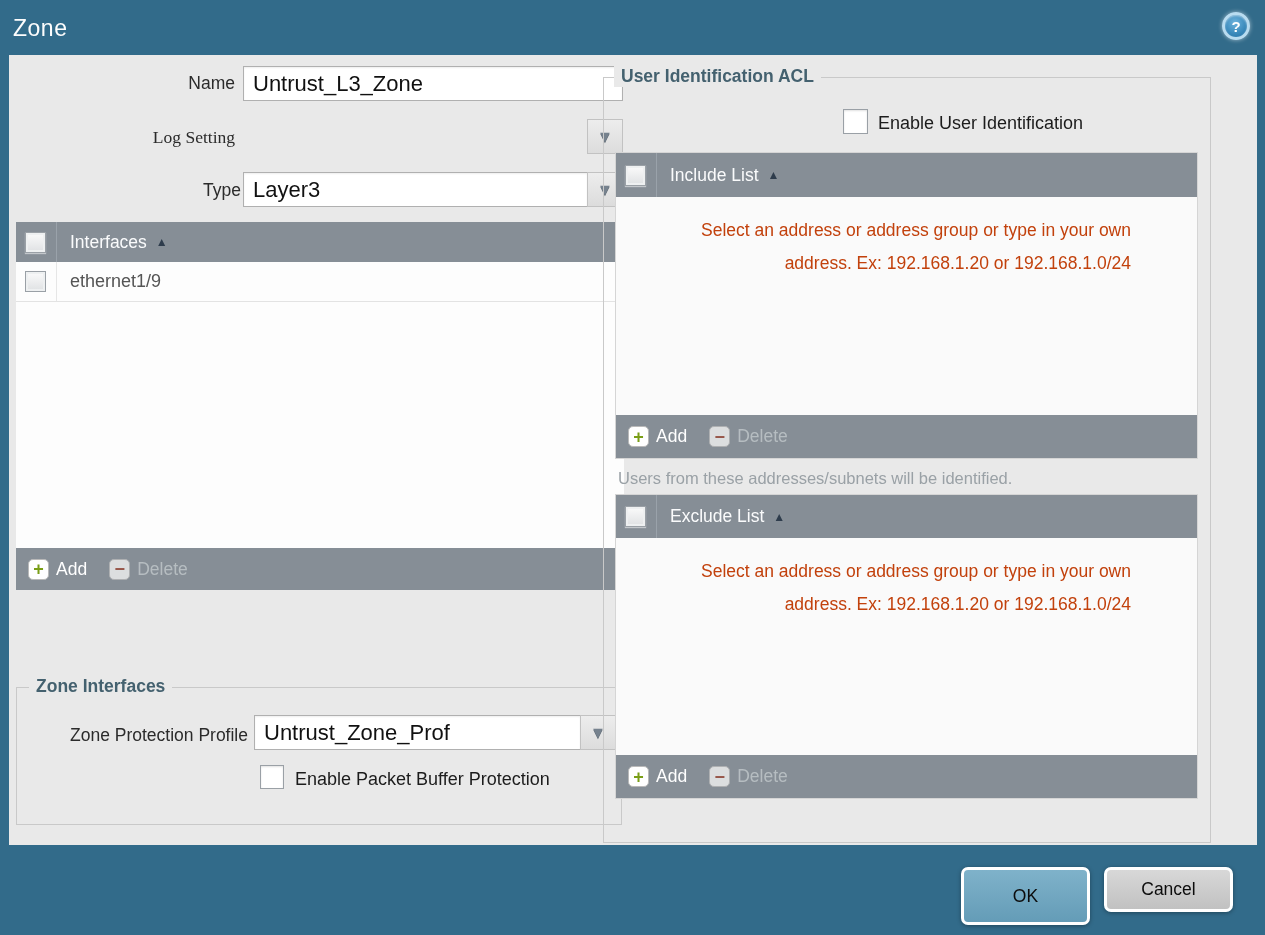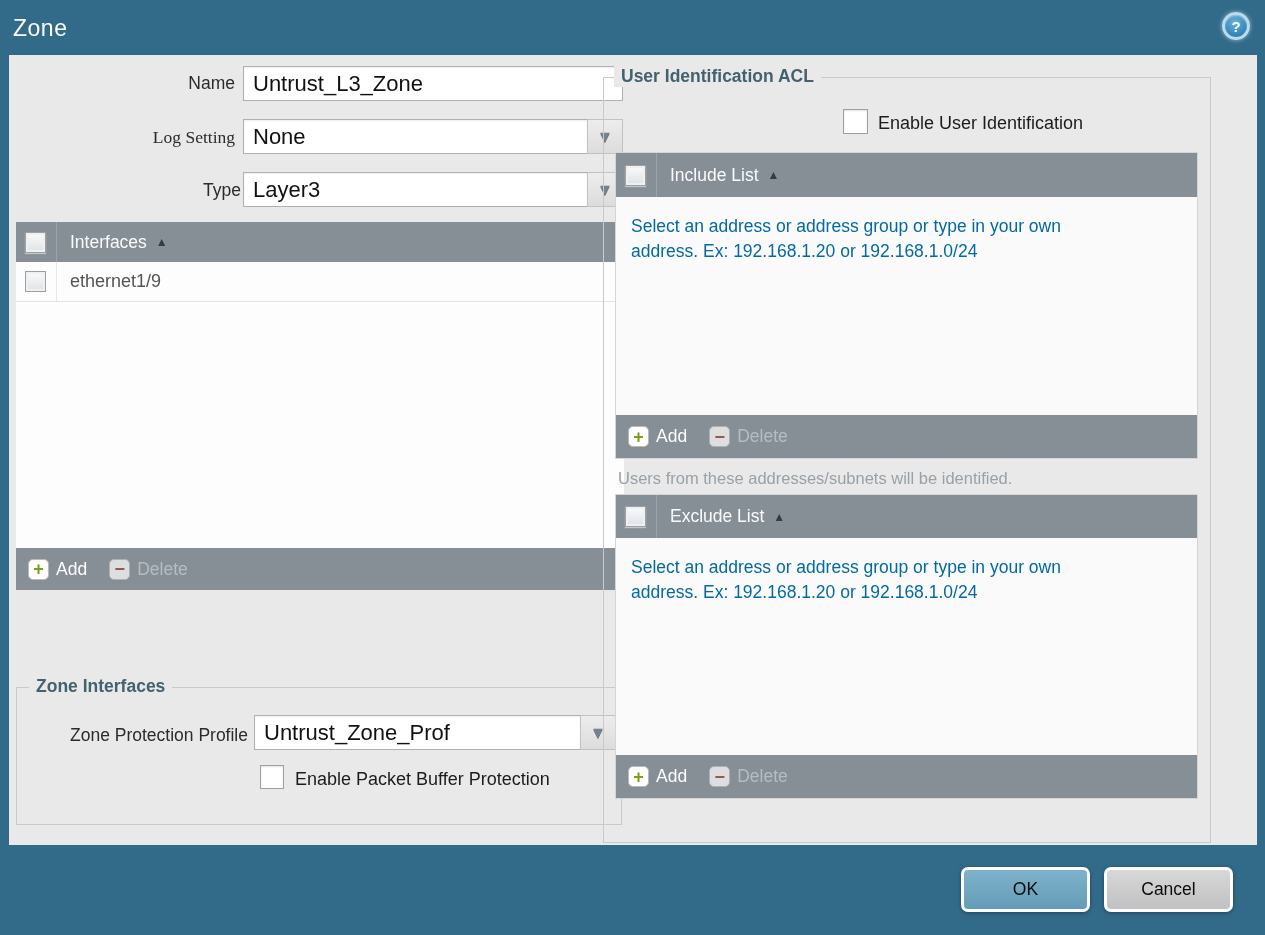--- a/index.html
+++ b/index.html
@@ -45,21 +45,21 @@
   .act-label { color:#fff; font-size:17.5px; }
   .act-label.disabled { color:#b6bdc1; }
   .act.disabled .mini-ico { opacity:0.8; background:#f2f2f2; }
 
   .fieldset { border:1px solid #c9c9c9; }
   .legend { position:absolute; top:-12px; background:#e9e9e9; padding:0 7px; font-weight:bold;
             font-size:17.5px; color:#44616f; white-space:nowrap; }
 
   .list-panel { position:absolute; width:581px; box-shadow:0 0 0 1px #d5d5d5; }
   .list-body { background:#fafafa; }
-  .placeholder { color:#0369a1; font-size:17.5px; line-height:25px; padding:17px 0 0 15px; width:515px; }
+  .placeholder { color:#c2410c; font-size:17.5px; line-height:33px; padding:17px 0 0 15px; width:515px;text-align:right; }
   .caption { color:#9aa1a6; font-size:16.5px; }
 
   .btn { border:3px solid #ffffff; border-radius:7px; font-family:inherit; font-size:17.5px; color:#0c0c0c;
          box-shadow:0 1px 4px rgba(0,0,0,0.35); cursor:pointer; display:flex; align-items:center; justify-content:center; }
   .btn-ok { background:linear-gradient(#7fb2ca,#649cb7); }
   .btn-cancel { background:linear-gradient(#d8d8d8,#c1c1c1); }
 </style>
 </head>
 <body>
 
@@ -69,21 +69,20 @@
   <div class="abs help">
       <span>?</span>
     </div>
 
   <div class="abs panel"></div>
 
   <div class="abs lbl" style="left:58px;top:73px;width:177px;">Name</div>
   <input class="abs tin" style="left: 243px; top: 66px; width: 380px;" value="Untrust_L3_Zone">
 
   <div class="abs lbl" style="left:58px;top:127px;width:177px;font-family:Liberation Serif, serif;">Log Setting</div>
-  <input class="abs tin" style="left: 243px; top: 119px; width: 345px;" value="None">
   <div class="abs combo-btn" style="left:587px;top:119px;">
     <span class="tri-down">▼</span>
   </div>
 
   <div class="abs lbl" style="left:64px;top:180px;width:177px;">Type</div>
   <input class="abs tin" style="left: 243px; top: 172px; width: 345px;" value="Layer3">
   <div class="abs combo-btn" style="left:587px;top:172px;">
     <span class="tri-down">▼</span>
   </div>
 
@@ -180,20 +179,20 @@
         <div class="act disabled">
           <span class="mini-ico">
               <span class="del-glyph">−</span>
             </span>
           <span class="act-label disabled">Delete</span>
         </div>
       </div>
     </div>
   </div>
 
-  <div class="abs btn btn-ok" style="left:961px;top:867px;width:129px;height:45px;">
+  <div class="abs btn btn-ok" style="left:961px;top:867px;width:129px;height:58px;">
     <span>OK</span>
   </div>
   <div class="abs btn btn-cancel" style="left:1104px;top:867px;width:129px;height:45px;">
     <span>Cancel</span>
   </div>
 
 </div>
 
 </body></html>

